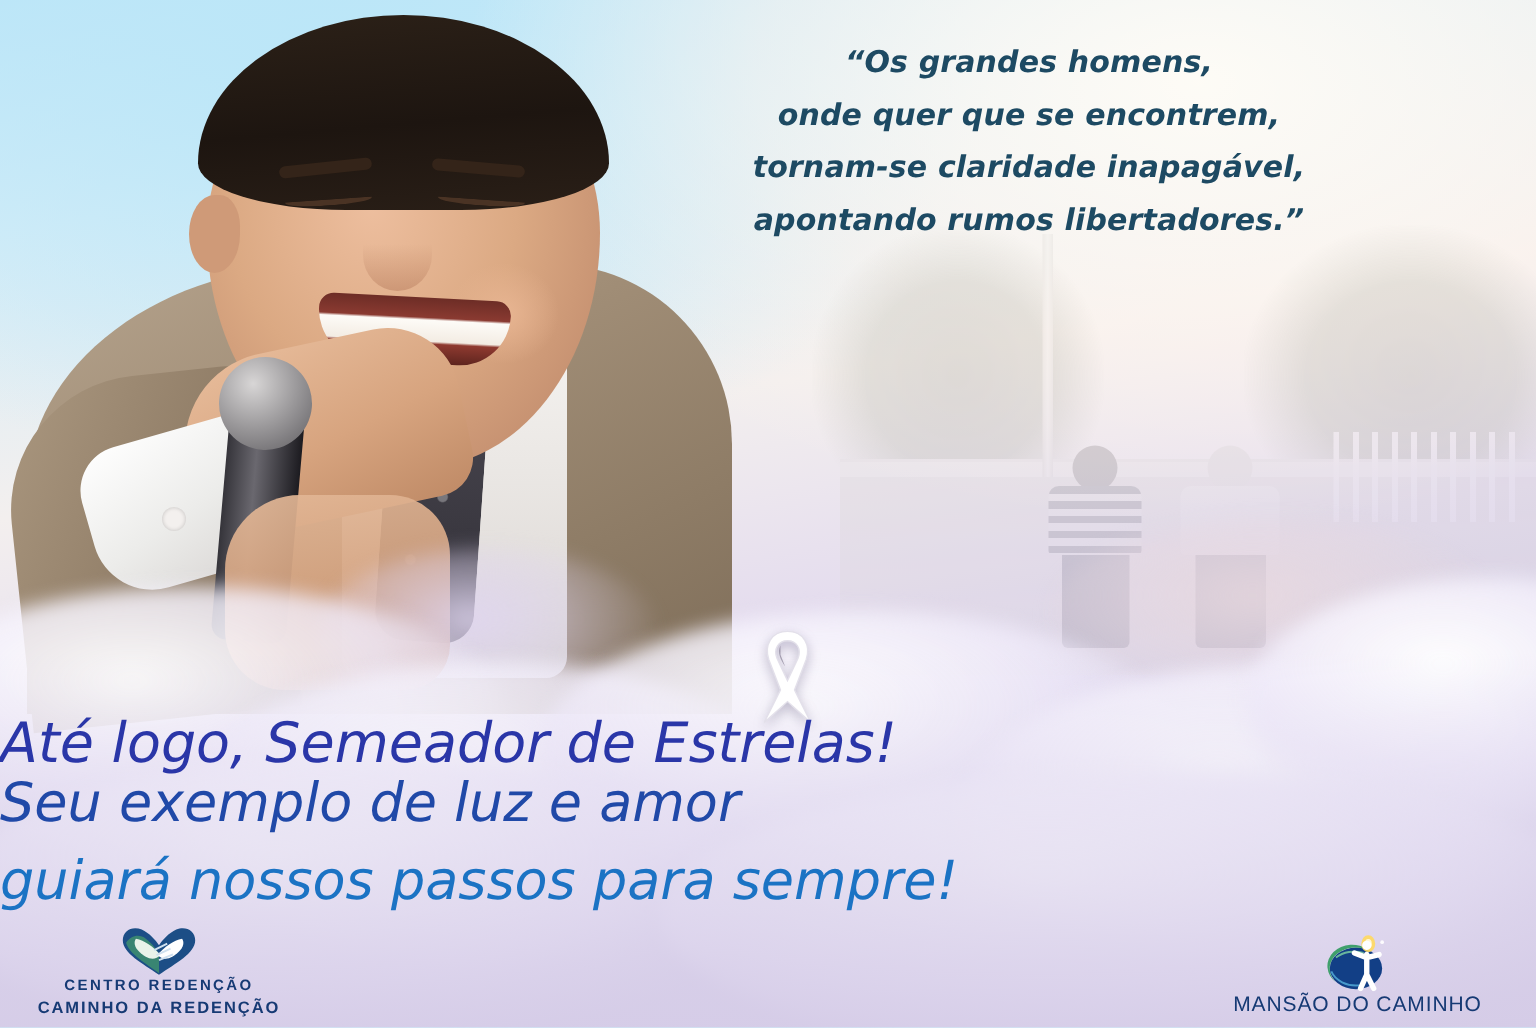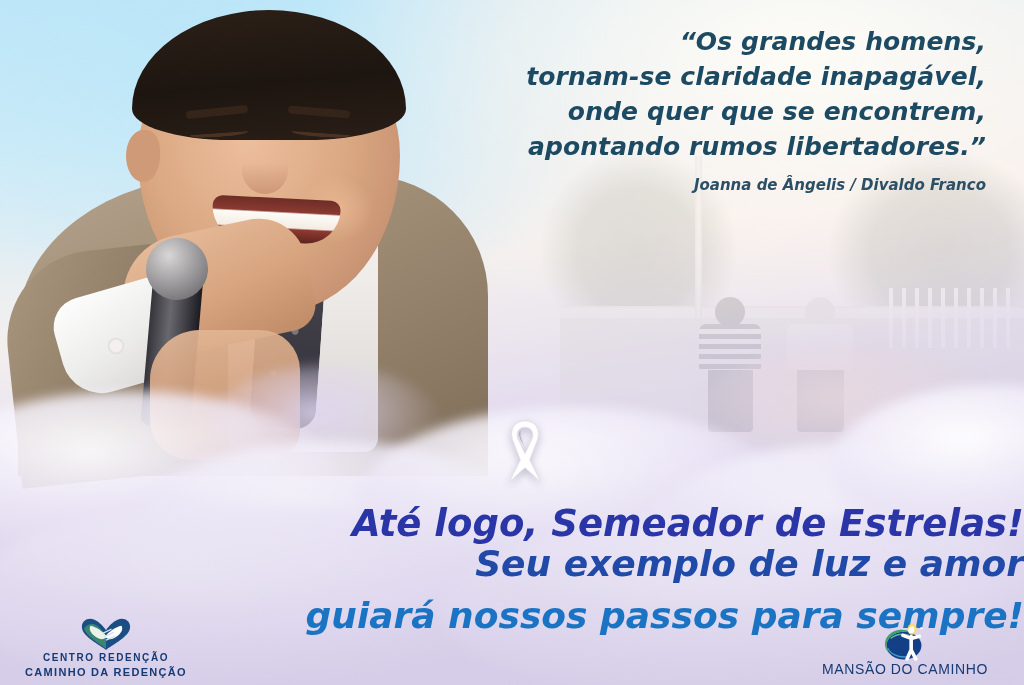--- a/index.html
+++ b/index.html
@@ -201,38 +201,39 @@
   .ribbon svg { width:100%; height:100%; filter:drop-shadow(0 3px 4px rgba(90,80,120,.35)); }
 
   
   .quote {
     position:absolute; right:38px; top:24px; width:600px;
     text-align:right;
   }
   .quote .ql {
     font-family:"DejaVu Sans", sans-serif;
     font-style:italic; font-weight:bold;
-    font-size:25px; line-height:35px;
+    font-size:20px; line-height:35px;
     color:#1d4a63;
     letter-spacing:.1px;
     white-space:nowrap;
+    text-align:center;
   }
   .quote .attr {
     margin-top:12px;
     font-family:"DejaVu Sans", sans-serif;
     font-style:italic; font-weight:bold;
     font-size:15px; color:#2a4f66;
   }
 
   
   .headline {
-    position:absolute; left:0; right:0; top:504px;
-    text-align:right;
+    position:absolute; left:0; right:0; top:476px;
+    text-align:left;
     font-family:"DejaVu Sans", sans-serif;
-    font-style:italic; font-weight:bold;
+    font-style:italic; font-weight:normal;
     line-height:40px;
   }
   .headline .h1 { font-size:37px; color:#2a36a8; }
   .headline .h2 { font-size:36px; color:#2049a8; }
   .headline .h3 { font-size:36px; color:#1b73c4;margin-top:12px; }
 
   
   .logo-left  { position:absolute; left:6px;  bottom:6px; width:200px; text-align:center; }
   .logo-right { position:absolute; right:14px; bottom:8px; width:210px; text-align:center; }
   .logo-left .mark, .logo-right .mark { height:38px; display:flex; align-items:flex-end; justify-content:center; }
@@ -302,24 +303,23 @@
       <div class="cl c"></div>
     <div class="cl d"></div>
       <div class="cl e"></div>
     <div class="cl f"></div>
       <div class="cl g"></div>
     <div class="mist"></div>
   </div>
 
   <div class="quote">
     <div class="ql">“Os grandes homens,</div>
+    <div class="ql">onde quer que se encontrem,</div>
     <div class="ql">tornam-se claridade inapagável,</div>
-    <div class="ql">onde quer que se encontrem,</div>
     <div class="ql">apontando rumos libertadores.”</div>
-    <div class="attr">Joanna de Ângelis / Divaldo Franco</div>
   </div>
 
   <div class="ribbon">
     <svg viewBox="0 0 100 100" xmlns="http://www.w3.org/2000/svg">
       <path d="M50 14 C36 14 30 26 34 38 L44 64 L30 92 L50 74 L70 92 L56 64 L66 38 C70 26 64 14 50 14 Z
                M50 22 C58 22 62 29 59 37 L50 56 L41 37 C38 29 42 22 50 22 Z" fill="#ffffff" stroke="#e3e0ea" stroke-width="1.2"></path>
       <path d="M44 26 C41 32 44 38 48 44 L44 34 Z" fill="#6f6880" opacity=".55"></path>
     </svg>
   </div>
 

